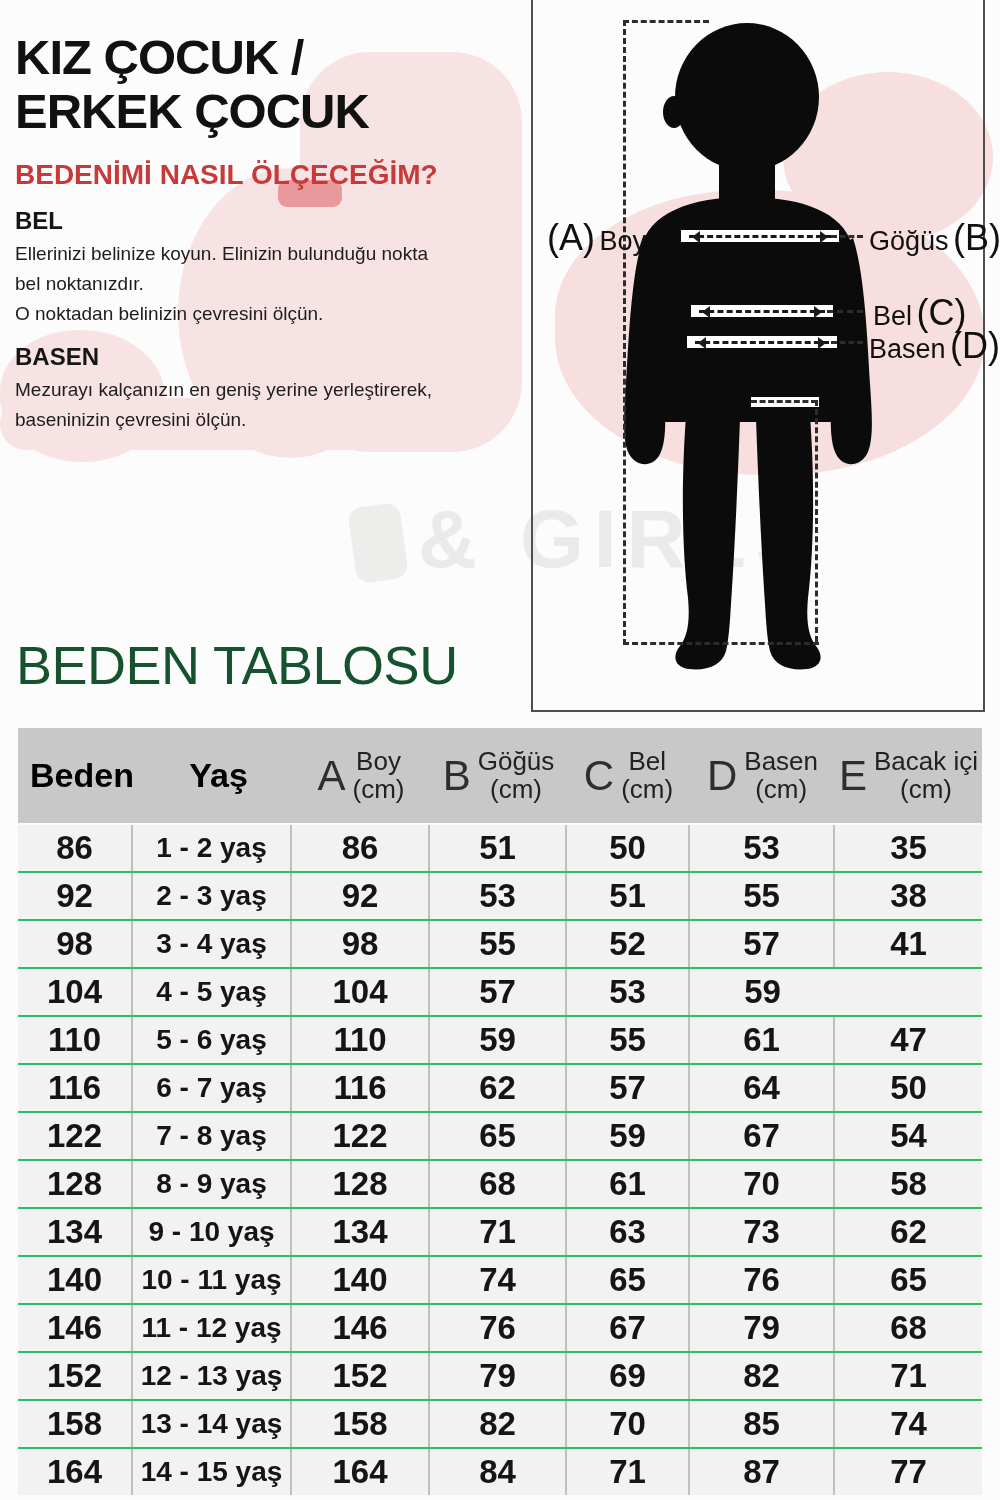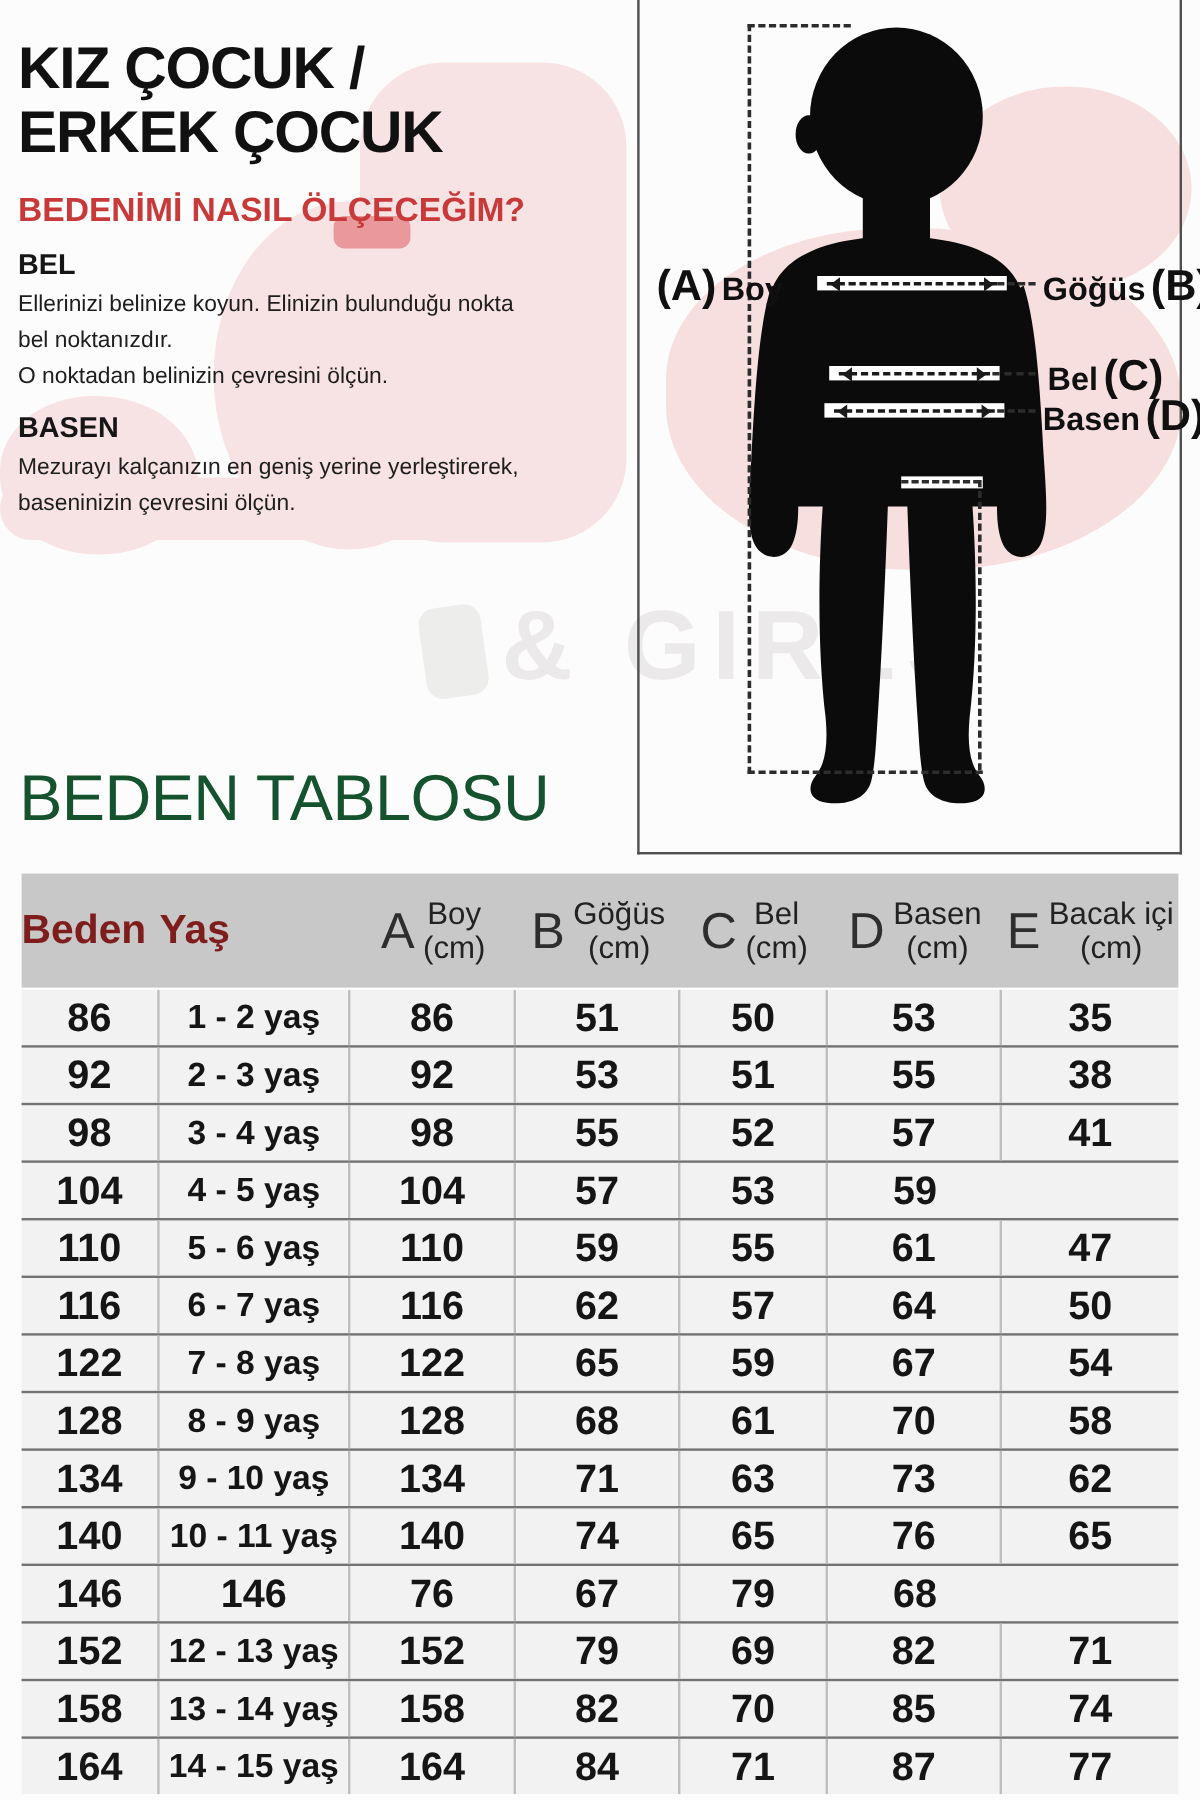--- a/index.html
+++ b/index.html
@@ -44,36 +44,36 @@
   .fig-layer{position:absolute;left:531px;top:0;width:454px;height:714px;z-index:4;}
   .sil{position:absolute;left:0;top:0;}
   .dash-v{position:absolute;border-left:3px dashed #2c2c2c;}
   .dash-h{position:absolute;border-top:3px dashed #2c2c2c;}
   .white-band{position:absolute;background:#ffffff;height:12px;}
   .meas{position:absolute;border-top:3px dashed #1a1a1a;}
   .meas::before{content:'';position:absolute;left:-3px;top:-7px;
     border:6px solid transparent;border-right:8px solid #1a1a1a;}
   .meas::after{content:'';position:absolute;right:-3px;top:-7px;
     border:6px solid transparent;border-left:8px solid #1a1a1a;}
-  .fig-label{position:absolute;white-space:nowrap;font-weight:700;color:#101010;}
+  .fig-label{position:absolute;white-space:nowrap;font-weight:400;color:#101010;}
   .fl-name{font-size:27px;}
   .fl-letter{font-size:36px;}
 
   
   .tbl-title{left:16px;top:634px;font-size:54px;font-weight:400;color:#14532d;z-index:3;letter-spacing:-0.5px;}
   .size-table{left:18px;top:728px;width:964px;z-index:3;}
   .grid7{display:grid;grid-template-columns:115px 159px 138px 137px 123px 145px 147px;}
   .thead{background:#c9c8c9;height:95px;align-items:center;}
-  .th-simple{font-size:34px;font-weight:800;color:#7f1d1d;}
+  .th-simple{font-size:34px;font-weight:800;text-align:center;color:#000000;margin-left:12px;}
   .th-measure{display:flex;align-items:center;justify-content:center;gap:7px;}
   .th-letter{font-size:42px;font-weight:400;color:#2e2e2e;}
   .th-stack{display:flex;flex-direction:column;align-items:center;line-height:1.05;
     font-size:26px;font-weight:400;color:#222;}
   .tbody{margin-top:2px;}
-  .tr{height:46px;background:#f3f2f3;align-items:center;border-top:2px solid #737373;}
+  .tr{height:46px;background:#f3f2f3;align-items:center;border-top:2px solid #22c55e;}
   .tr:first-child{border-top:none;}
   .td{font-size:33px;font-weight:700;text-align:center;color:#151515;
     border-right:2px solid #c0bfc0;height:100%;display:flex;align-items:center;justify-content:center;}
   .td:last-child{border-right:none;}
   .td.yas{font-size:28px;}
 </style>
 </head>
 <body>
 
 <div class="wm wm-pink wm-blob-a"></div>
@@ -292,20 +292,21 @@
         <div class="td">140</div>
         <div class="td yas">10 - 11 yaş</div>
         <div class="td">140</div>
         <div class="td">74</div>
         <div class="td">65</div>
         <div class="td">76</div>
         <div class="td">65</div>
       </div>
       <div class="grid7 tr">
         <div class="td">146</div>
+        <div class="td yas">11 - 12 yaş</div>
         <div class="td">146</div>
         <div class="td">76</div>
         <div class="td">67</div>
         <div class="td">79</div>
         <div class="td">68</div>
       </div>
       <div class="grid7 tr">
         <div class="td">152</div>
         <div class="td yas">12 - 13 yaş</div>
         <div class="td">152</div>

